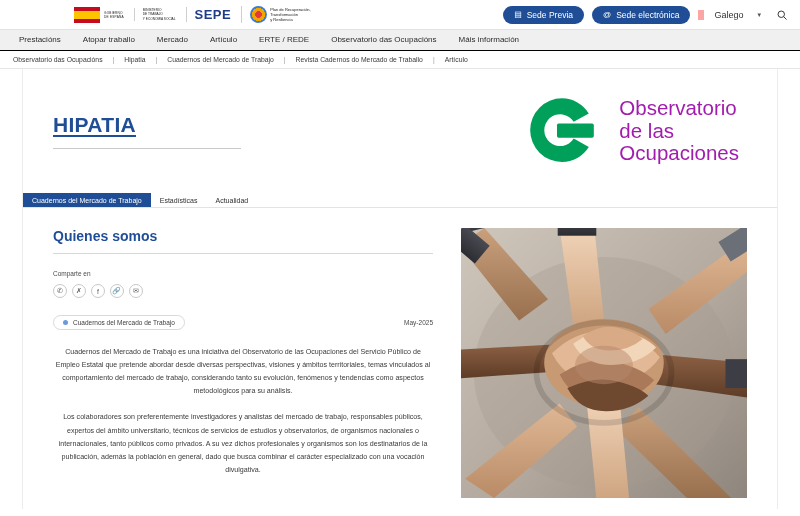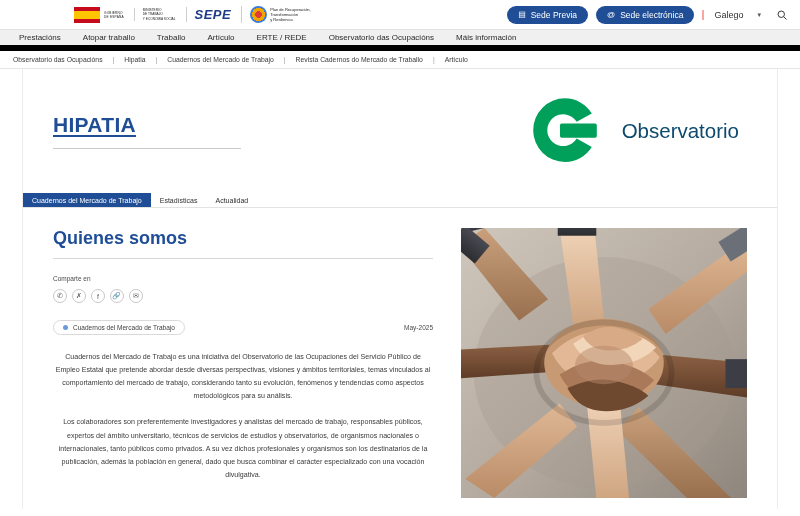--- a/index.html
+++ b/index.html
@@ -48,21 +48,20 @@
     font-size: 3.2px; line-height: 1.3; color: #1a1a1a;
   }
   .sepe-logo {
     font-family: "Liberation Sans", sans-serif;
     font-weight: bold;
     font-size: 13px;
     color: #1f3c88;
     letter-spacing: .5px;
     padding-left: 8px;
     border-left: 1px solid #cfcfcf;
-    font-style: italic;
   }
   .plan-logo {
     display: flex; align-items: center; gap: 3px;
     padding-left: 8px;
     border-left: 1px solid #cfcfcf;
   }
   .plan-circle {
     width: 17px; height: 17px; border-radius: 50%;
     background: radial-gradient(circle at 50% 50%, #e03a3a 0 28%, #f0a500 28% 55%, #3b7dd8 55% 100%);
   }
@@ -80,36 +79,36 @@
     color: #fff;
     font-size: 8.5px;
     border-radius: 11px;
     padding: 4px 11px;
     white-space: nowrap;
   }
   .pill .ic { font-size: 8px; }
   .lang {
     display: inline-flex; align-items: center; gap: 14px;
     font-size: 9px; color: #333;
-    border-left: 2px solid #fca5a5;
+    border-left: 6px solid #fca5a5;
     padding-left: 10px;
   }
   .caret { font-size: 7px; color: #555; }
   .search-ic {
     margin-left: 6px;
     width: 13px; height: 13px;
     display: inline-flex; align-items: center; justify-content: center;
     color: #333;
   }
 
   
   .nav {
     height: 21px;
     background: #f0f0f0;
-    border-bottom: 6px solid #000000;
+    border-bottom: 1px solid #000000;
     display: flex;
     align-items: center;
     padding-left: 8px;
     gap: 0;
   }
   .nav-item {
     font-size: 8px;
     color: #2b2b2b;
     padding: 0 11px;
     line-height: 20px;
@@ -177,21 +176,21 @@
     margin-left: auto;
     display: flex;
     align-items: center;
     gap: 15px;
     padding-right: 8px;
   }
   .obs-mark { width: 84px; height: 72px; flex: 0 0 auto; }
   .obs-title {
     font-size: 20.5px;
     line-height: 1.12;
-    color: #0c4a6e;
+    color: #a21caf;
     font-weight: normal;
   }
 
   
   .sectabs {
     display: flex;
     align-items: stretch;
     height: 15px;
     margin-top: 12px;
     border-bottom: 1px solid #e3e3e3;
@@ -212,21 +211,21 @@
   
   .content {
     display: flex;
     padding: 20px 30px 0 30px;
     gap: 28px;
   }
   .col-left { width: 380px; flex: 0 0 380px; }
   .col-right { flex: 1 1 auto; }
 
   .sect-title {
-    font-size: 18px;
+    font-size: 14px;
     color: #1f4e96;
     font-weight: bold;
     margin: 0 0 9px 0;
   }
   .title-rule {
     height: 1px; background: #d8d8d8; width: 100%;
     margin-bottom: 16px;
   }
   .share-label {
     font-size: 6.5px;
@@ -334,21 +333,21 @@
           <circle cx="7" cy="7" r="4.3" fill="none" stroke="#333" stroke-width="1.3"></circle>
           <line x1="10.3" y1="10.3" x2="14" y2="14" stroke="#333" stroke-width="1.3"></line>
         </svg>
       </div>
     </div>
   </div>
 
   <div class="nav">
     <div class="nav-item">Prestacións</div>
     <div class="nav-item">Atopar traballo</div>
-    <div class="nav-item">Traballo</div>
+    <div class="nav-item">Mercado</div>
     <div class="nav-item">Artículo</div>
     <div class="nav-item">ERTE / REDE</div>
     <div class="nav-item">Observatorio das Ocupacións</div>
     <div class="nav-item">Máis información</div>
   </div>
 
   <div class="crumbbar">
     <div class="crumb">Observatorio das Ocupacións</div>
     <div class="crumb sep">|</div>
     <div class="crumb">Hipatia</div>
@@ -371,20 +370,22 @@
 
         <div class="obs-brand">
           <div class="obs-mark">
             <svg viewBox="0 0 100 86" width="84" height="72" aria-hidden="true">
               <path d="M50 4 A38 38 0 1 0 50 80 A38 38 0 0 0 82 62 L64 52 A19 19 0 1 1 64 32 L82 22 A38 38 0 0 0 50 4 Z" fill="#00a05a"></path>
               <rect x="44" y="34" width="44" height="17" rx="2" fill="#00a05a"></rect>
             </svg>
           </div>
           <div class="obs-title">
             <div>Observatorio</div>
+            <div>de las</div>
+            <div>Ocupaciones</div>
           </div>
         </div>
       </div>
 
       <div class="sectabs">
         <div class="sectab active">Cuadernos del Mercado de Trabajo</div>
         <div class="sectab">Estadísticas</div>
         <div class="sectab">Actualidad</div>
       </div>
 

